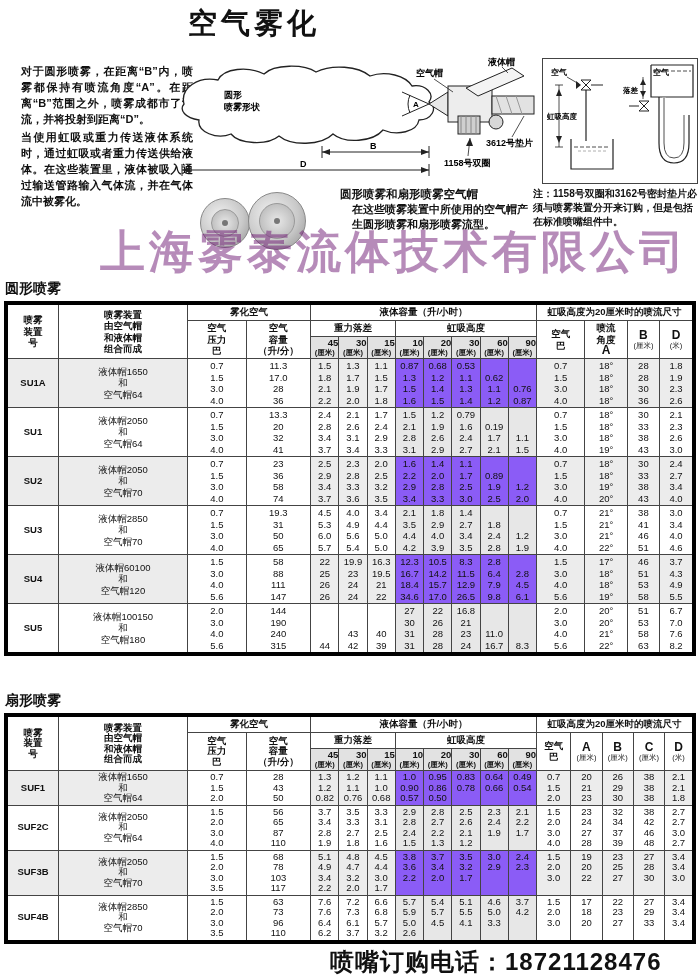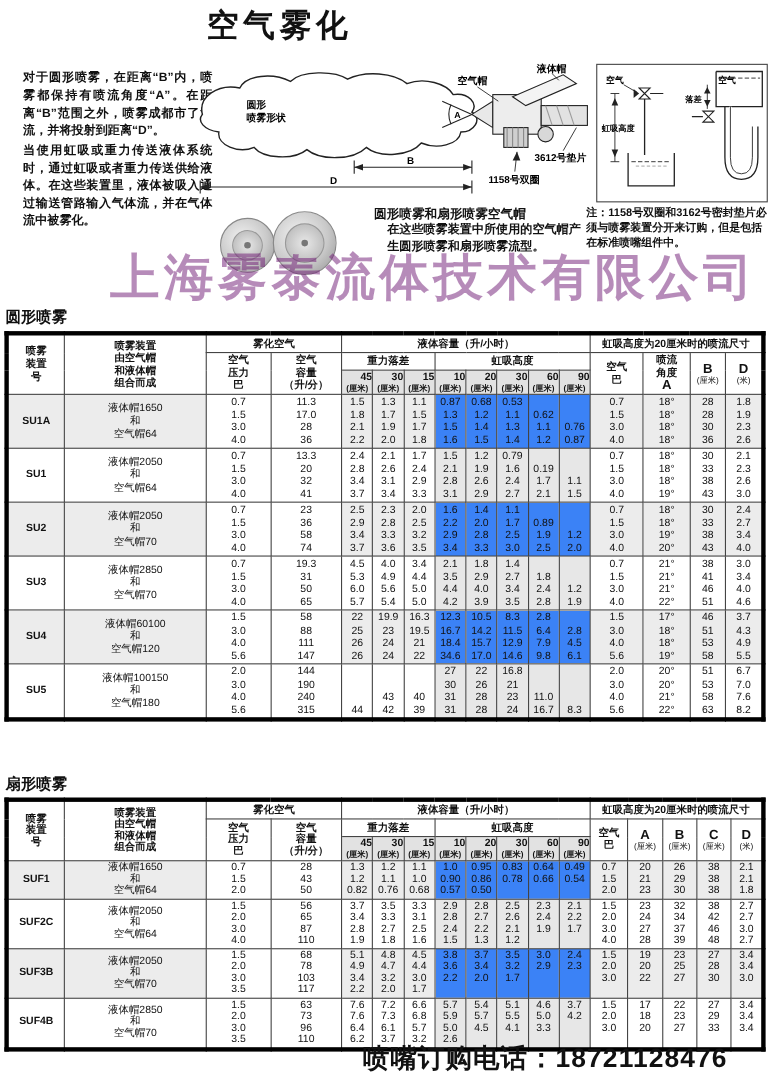--- a/index.html
+++ b/index.html
@@ -27,39 +27,39 @@
              width:6px;height:6px;border-radius:50%;background:#777;}
   #disc1{left:200px;top:198px;width:48px;height:48px;}
   #disc1 .inner{width:26px;height:26px;}
   #disc2{left:248px;top:192px;width:56px;height:56px;}
   #disc2 .inner{width:34px;height:34px;}
   #watermark{left:100px;top:222px;font-size:45px;font-weight:bold;letter-spacing:4px;
              color:#701a75;opacity:.5;white-space:nowrap;z-index:5;pointer-events:none;}
   
   .section-label{font-size:14px;font-weight:bold;margin:0 0 3px 1px;}
   #round-section{left:4px;top:280px;width:692px;}
-  #fan-section{left:4px;top:692px;width:607px;margin-top:12px;}
+  #fan-section{left:4px;top:692px;width:607px;}
   table.data{border-collapse:collapse;table-layout:fixed;width:692px;border:4px solid #000000;}
   table.data th,table.data td{border:1px solid #444;padding:1px 0;text-align:center;vertical-align:middle;
       font-size:9.5px;overflow:hidden;}
   table.data .ln{line-height:11.5px;white-space:nowrap;}
   #fan-section table.data .ln{line-height:10.5px;}
   th .ln{line-height:11px;}
   .hgroup{font-size:11.5px;font-weight:bold;}
   .hsub{font-size:11px;font-weight:bold;}
   .hspraytitle{font-size:8px;font-weight:bold;}
   th.cm{background:#e2e2e2;}
   th.cm .num{font-weight:bold;font-size:9.5px;line-height:10px;text-align:right;}
   th.cm .unit{font-size:7.5px;line-height:9px;}
   th .big{font-size:12px;font-weight:bold;line-height:12px;}
   th .unit2{font-size:7.5px;line-height:9px;font-weight:normal;}
   td.idcell{font-weight:bold;font-size:10px;}
   td.combo{font-size:10px;}
   tr.odd td{background:#ececec;}
-  tr.odd td.s{background:#3b82f6;}
+  tr.odd td.s{background:#8b5cf6;}
   tr.even td{background:#ffffff;}
   tr.even td.s{background:#e7e7e7;}
   table.data td.press,table.data td.cap{background:#ffffff;}
   
   #phone{left:330px;top:946px;font-size:24px;font-weight:bold;letter-spacing:1px;}
   svg text{font-family:"Liberation Sans","DejaVu Sans",sans-serif;}
 </style>
 </head>
 <body>
 
@@ -694,21 +694,21 @@
             <td class="liq s">
               <div class="ln">10.5</div>
               <div class="ln">14.2</div>
               <div class="ln">15.7</div>
               <div class="ln">17.0</div>
             </td>
             <td class="liq s">
               <div class="ln">8.3</div>
               <div class="ln">11.5</div>
               <div class="ln">12.9</div>
-              <div class="ln">14.6</div>
+              <div class="ln">26.5</div>
             </td>
             <td class="liq s">
               <div class="ln">2.8</div>
               <div class="ln">6.4</div>
               <div class="ln">7.9</div>
               <div class="ln">9.8</div>
             </td>
             <td class="liq s">
               <div class="ln">&nbsp;</div>
               <div class="ln">2.8</div>

